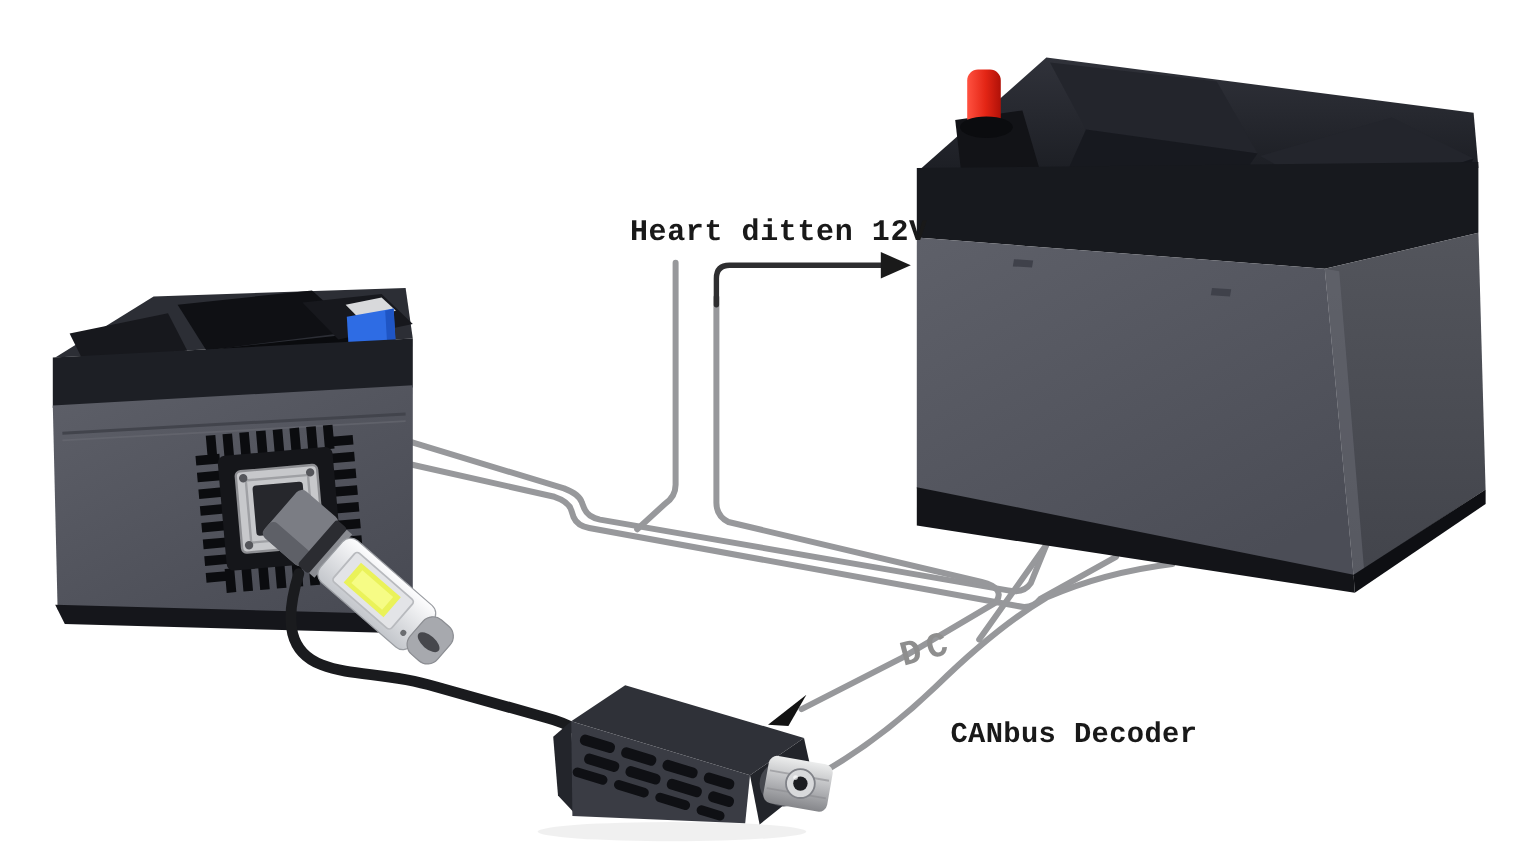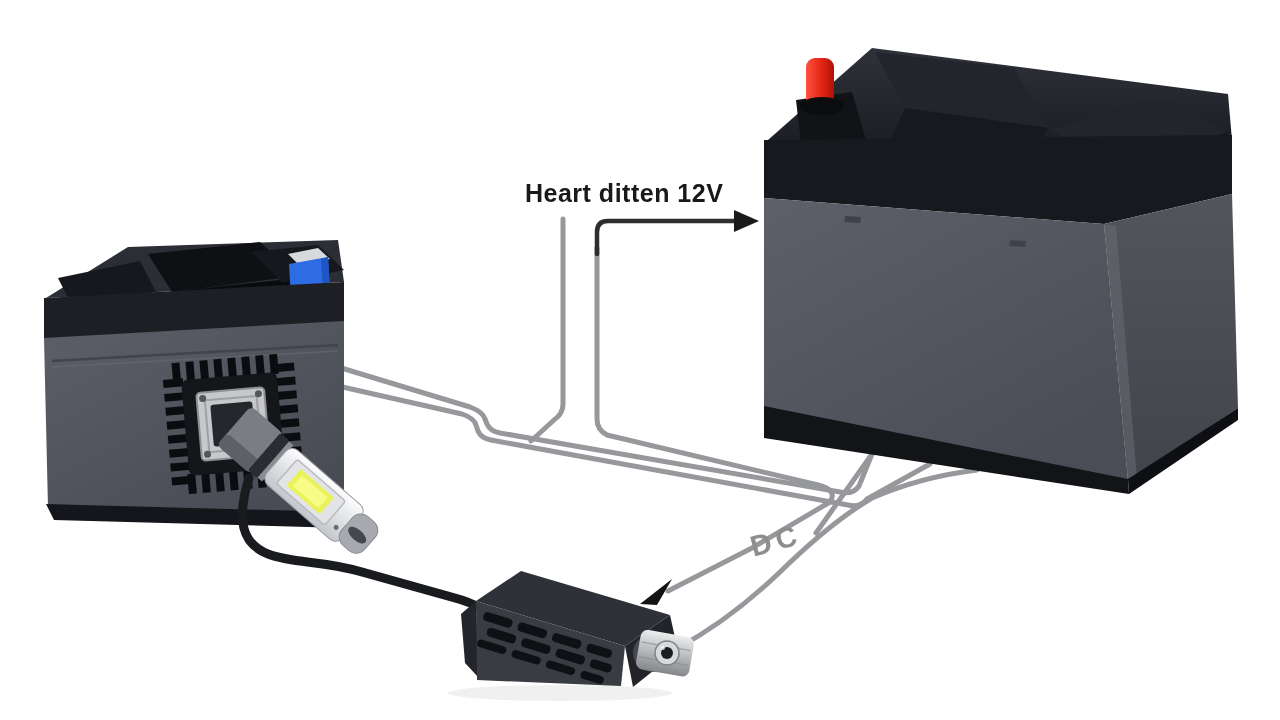--- a/index.html
+++ b/index.html
@@ -1,18 +1,18 @@
 <!DOCTYPE html>
 <html><head>
 <meta charset="utf-8">
 <style>
   html,body{margin:0;padding:0;background:#fff;}
   #stage{
     position:relative;width:1280px;height:720px;background:#ffffff;overflow:hidden;
-    font-family:Liberation Sans, sans-serif;
+    font-family:Liberation Mono, monospace;
   }
   #scene{position:absolute;left:0;top:0;width:1280px;height:720px;}
   .lbl{position:absolute;font-weight:700;white-space:nowrap;}
   #label-wire{left:525px;top:179px;font-size:25px;color:#191919;letter-spacing:.5px;}
   #label-dc{left:751px;top:531px;font-size:29px;color:#8e8e8e;letter-spacing:5px;
             transform:rotate(-15deg);transform-origin:left center;}
   #label-decoder{left:792px;top:599px;font-size:24px;color:#191919;letter-spacing:.3px;}
 </style>
 </head>
 <body>
@@ -162,13 +162,14 @@
 
   <g>
     <path d="M597,254 L597,232 Q597,221 608,221 L735,221" fill="none" stroke="#2e2e30" stroke-width="4.5" stroke-linecap="round"></path>
     <polygon points="734,210 759,221 734,232" fill="#1a1a1a"></polygon>
   </g>
   <polygon points="640,604 672,579 657,605" fill="#131313"></polygon>
 </svg>
 
 <div class="lbl" id="label-wire">Heart ditten 12V</div>
 <div class="lbl" id="label-dc">DC</div>
+<div class="lbl" id="label-decoder">CANbus Decoder</div>
 </div>
 
 </body></html>

